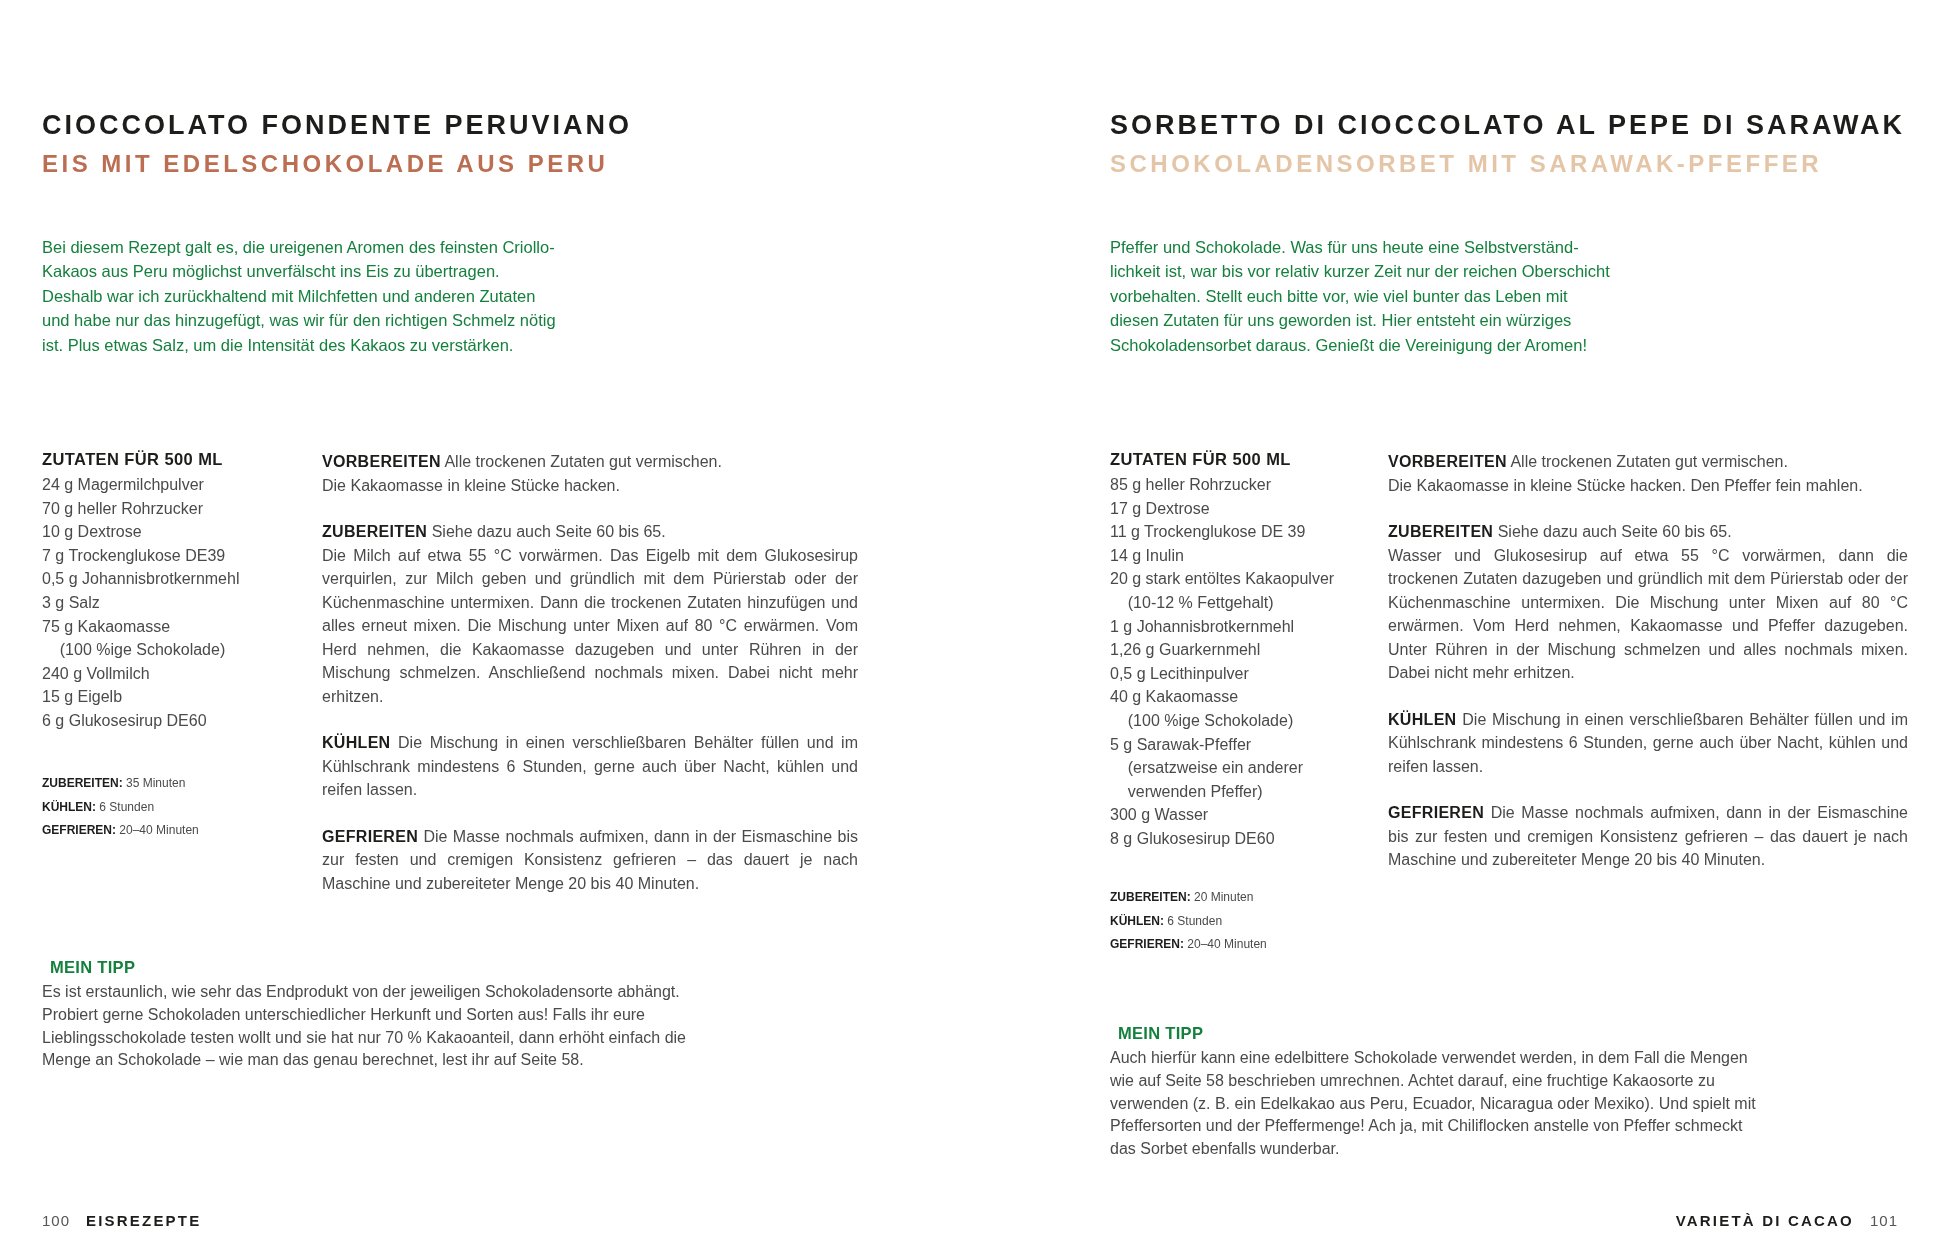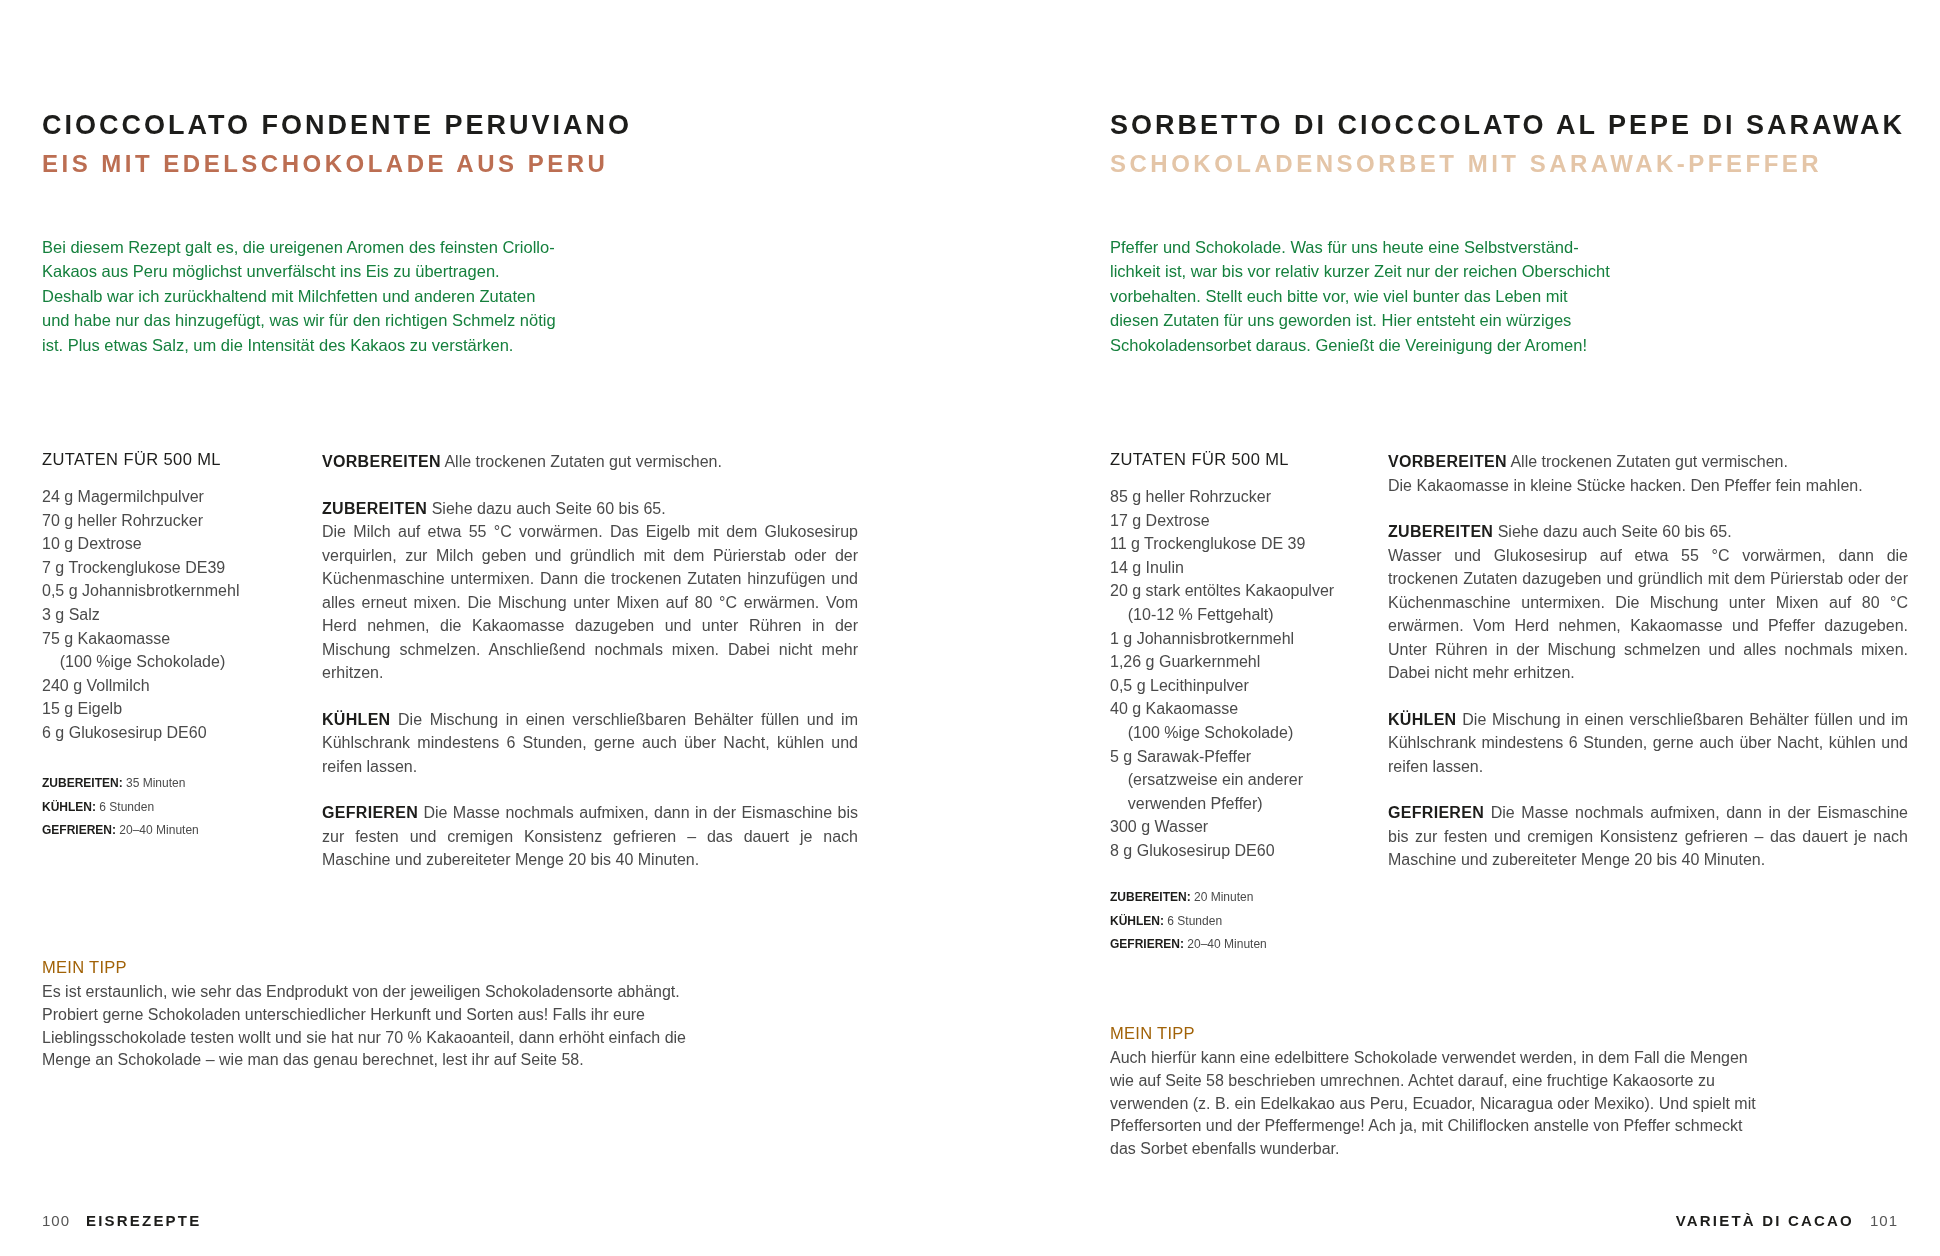--- a/index.html
+++ b/index.html
@@ -24,22 +24,22 @@
   }
 
   
   .intro {
     font-size: 16.5px; line-height: 24.5px; color: #15803d;
     white-space: pre-line; font-weight: normal;
   }
 
   
   .ing-header {
-    font-size: 16.5px; font-weight: normal; color: #1d1d1b;
-    letter-spacing: 0.4px; margin-bottom: 16px;
+    font-size: 16.5px; font-weight: bold; color: #1d1d1b;
+    letter-spacing: 0.4px; margin-bottom: 4px;
   }
   .ingredient {
     font-size: 16px; line-height: 23.6px; white-space: pre-wrap;
     color: #4a4a4a;
   }
 
   
   .time-row { font-size: 12px; line-height: 23.6px; color: #4a4a4a; }
   .time-row b { color: #1d1d1b; }
 
@@ -48,22 +48,22 @@
     margin: 0 0 23px 0;
     font-size: 16px; line-height: 23.5px;
     text-align: justify; color: #4a4a4a;
   }
   .step .lead-line { display: block; }
   .step .step-body { display: block; }
   .step b { color: #1d1d1b; letter-spacing: 0.3px; }
 
   
   .tip-header {
-    font-size: 16.5px; font-weight: normal; color: #a16207;
-    letter-spacing: 0.3px; margin-bottom: 4px;
+    font-size: 16.5px; font-weight: bold; color: #15803d;
+    letter-spacing: 0.3px; margin-bottom: 4px; margin-left: 8px;
   }
   .tip-text {
     font-size: 16px; line-height: 22.8px; color: #4a4a4a;
     white-space: pre-line;
   }
 
   
   .footer { font-size: 15px; white-space: nowrap; }
   .footer .page-num { color: #555555; letter-spacing: 1px; }
   .footer .chapter {
@@ -130,20 +130,21 @@
     <b>KÜHLEN:</b><span> 6 Stunden</span>
   </div>
     <div class="time-row">
     <b>GEFRIEREN:</b><span> 20–40 Minuten</span>
   </div>
   </div>
 
 <div id="left-steps" class="block">
     <p class="step">
     <span class="lead-line"><b class="step-label">VORBEREITEN</b><span> Alle trockenen Zutaten gut vermischen.</span></span>
+    <span class="step-body">Die Kakaomasse in kleine Stücke hacken.</span>
   </p>
     <p class="step">
     <span class="lead-line"><b class="step-label">ZUBEREITEN</b><span> Siehe dazu auch Seite 60 bis 65.</span></span>
     <span class="step-body">Die Milch auf etwa 55 °C vorwärmen. Das Eigelb mit dem Glukosesirup verquirlen, zur Milch geben und gründlich mit dem Pürierstab oder der Küchenmaschine untermixen. Dann die trockenen Zutaten hinzufügen und alles erneut mixen. Die Mischung unter Mixen auf 80 °C erwärmen. Vom Herd nehmen, die Kakaomasse dazugeben und unter Rühren in der Mischung schmelzen. Anschließend nochmals mixen. Dabei nicht mehr erhitzen.</span>
   </p>
     <p class="step">
     <span class="lead-line"><b class="step-label">KÜHLEN</b><span> Die Mischung in einen verschließbaren Behälter füllen und im Kühlschrank mindestens 6 Stunden, gerne auch über Nacht, kühlen und reifen lassen.</span></span>
     <span class="step-body"></span>
   </p>
     <p class="step">

